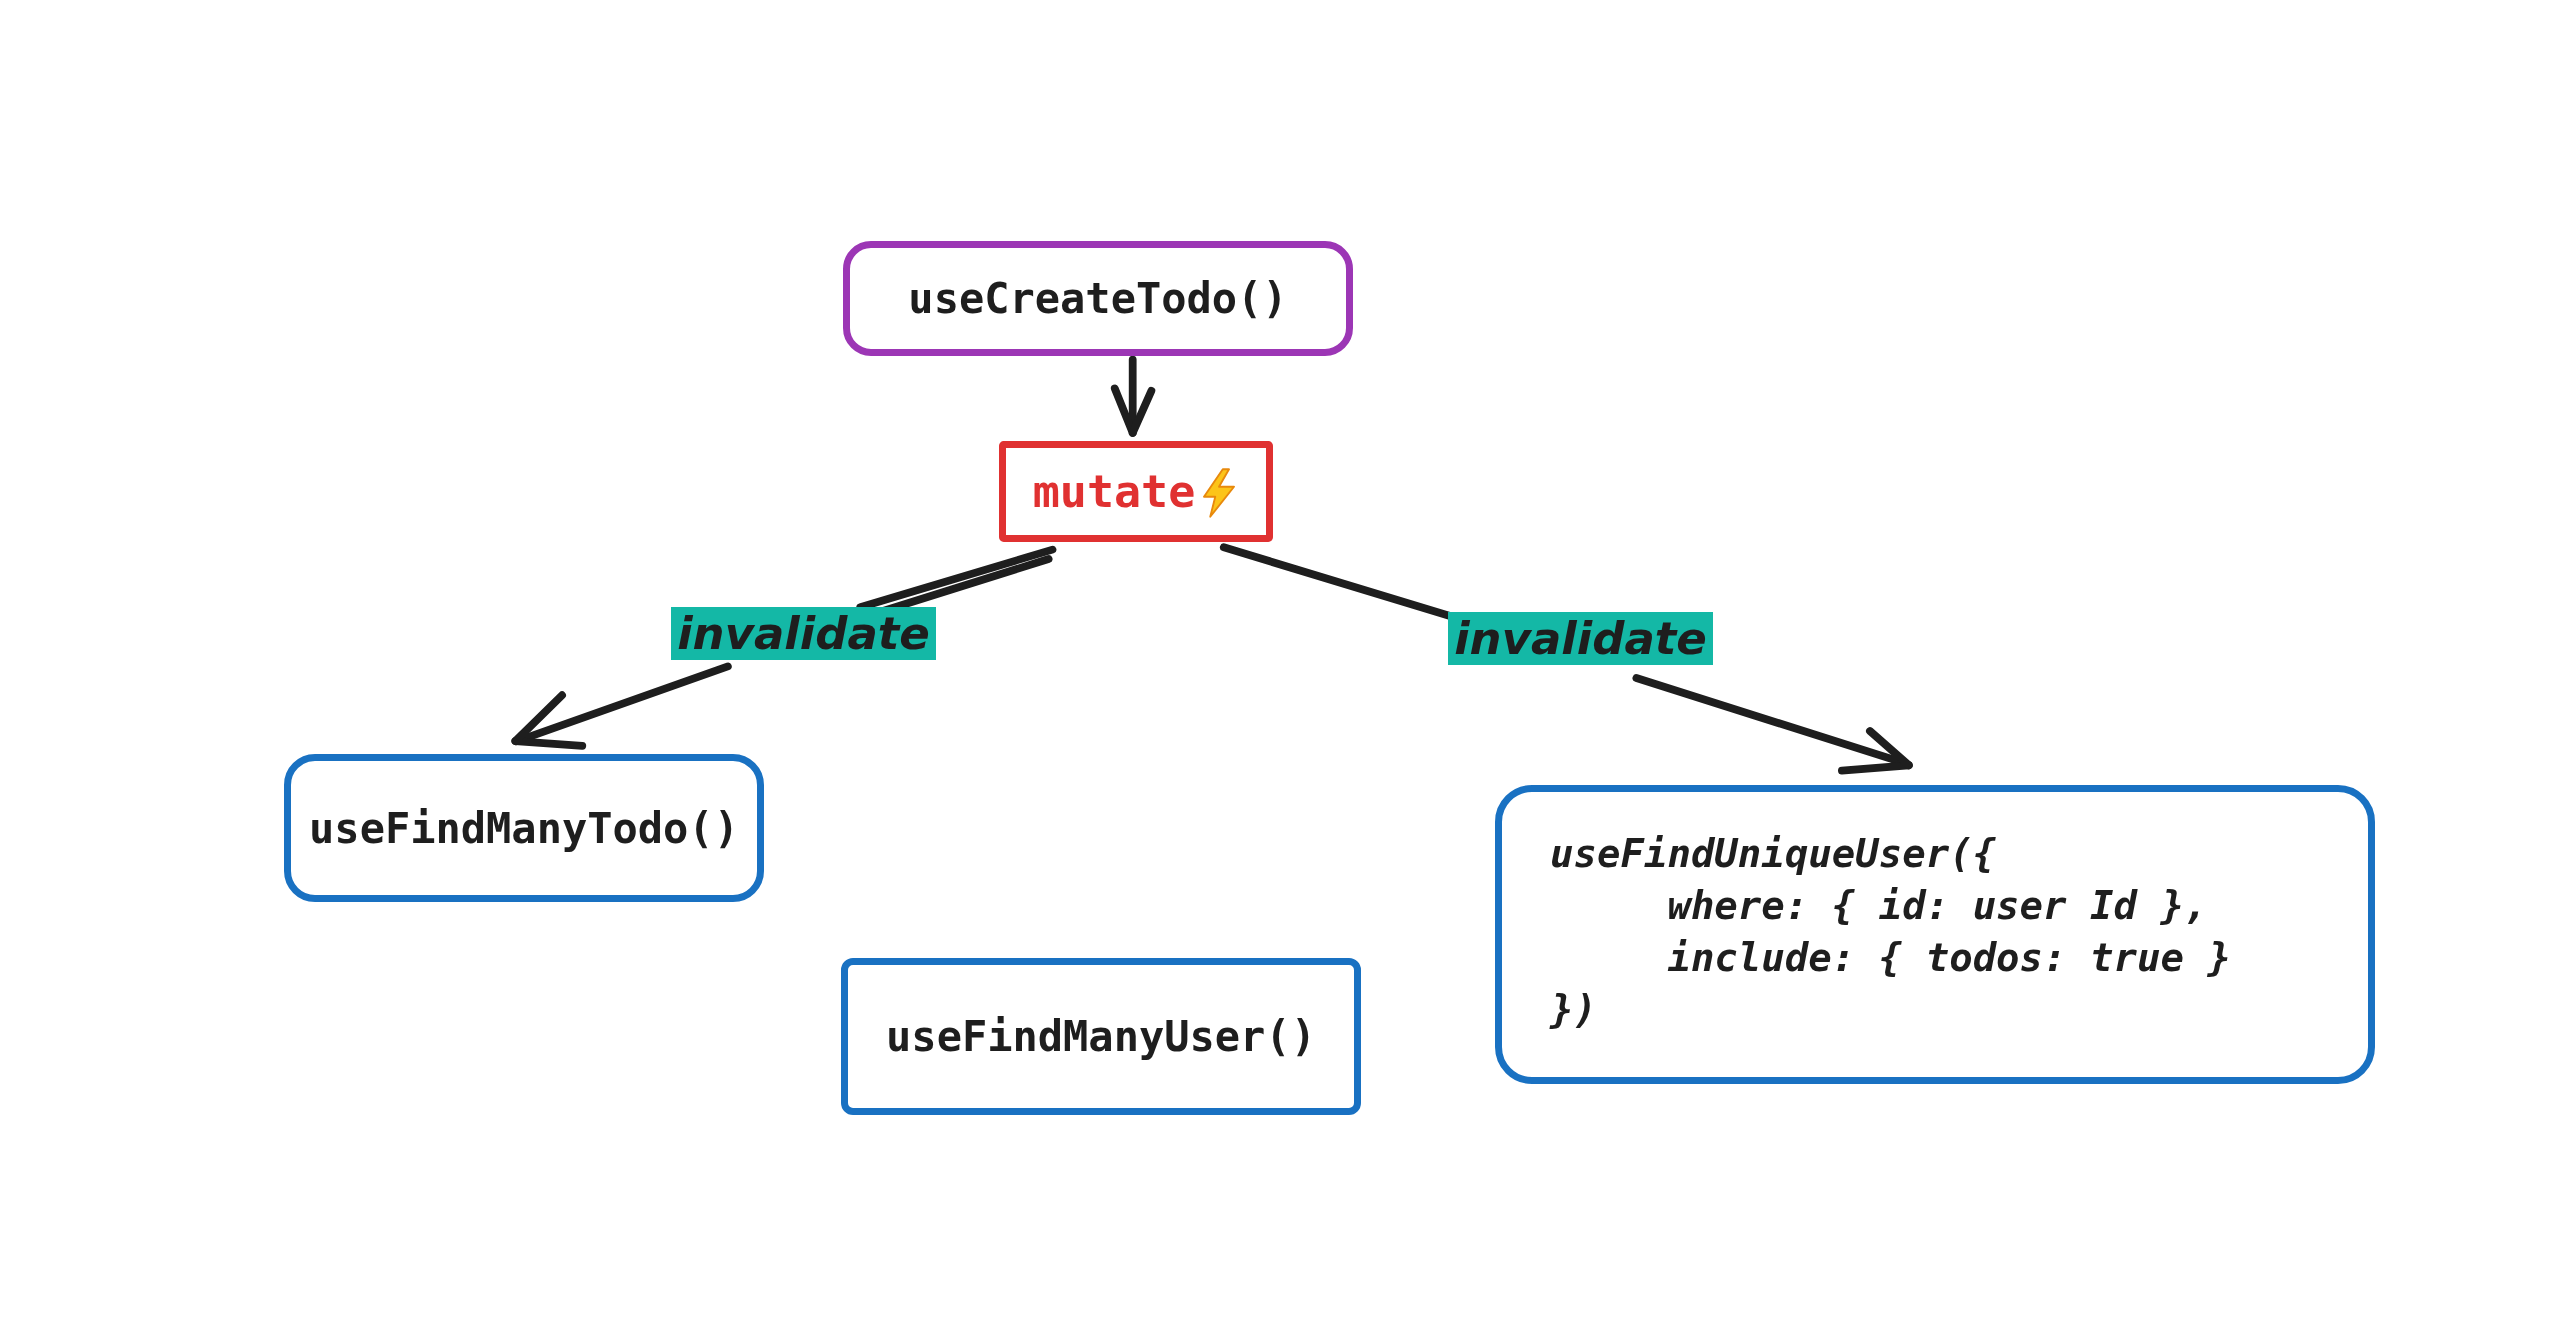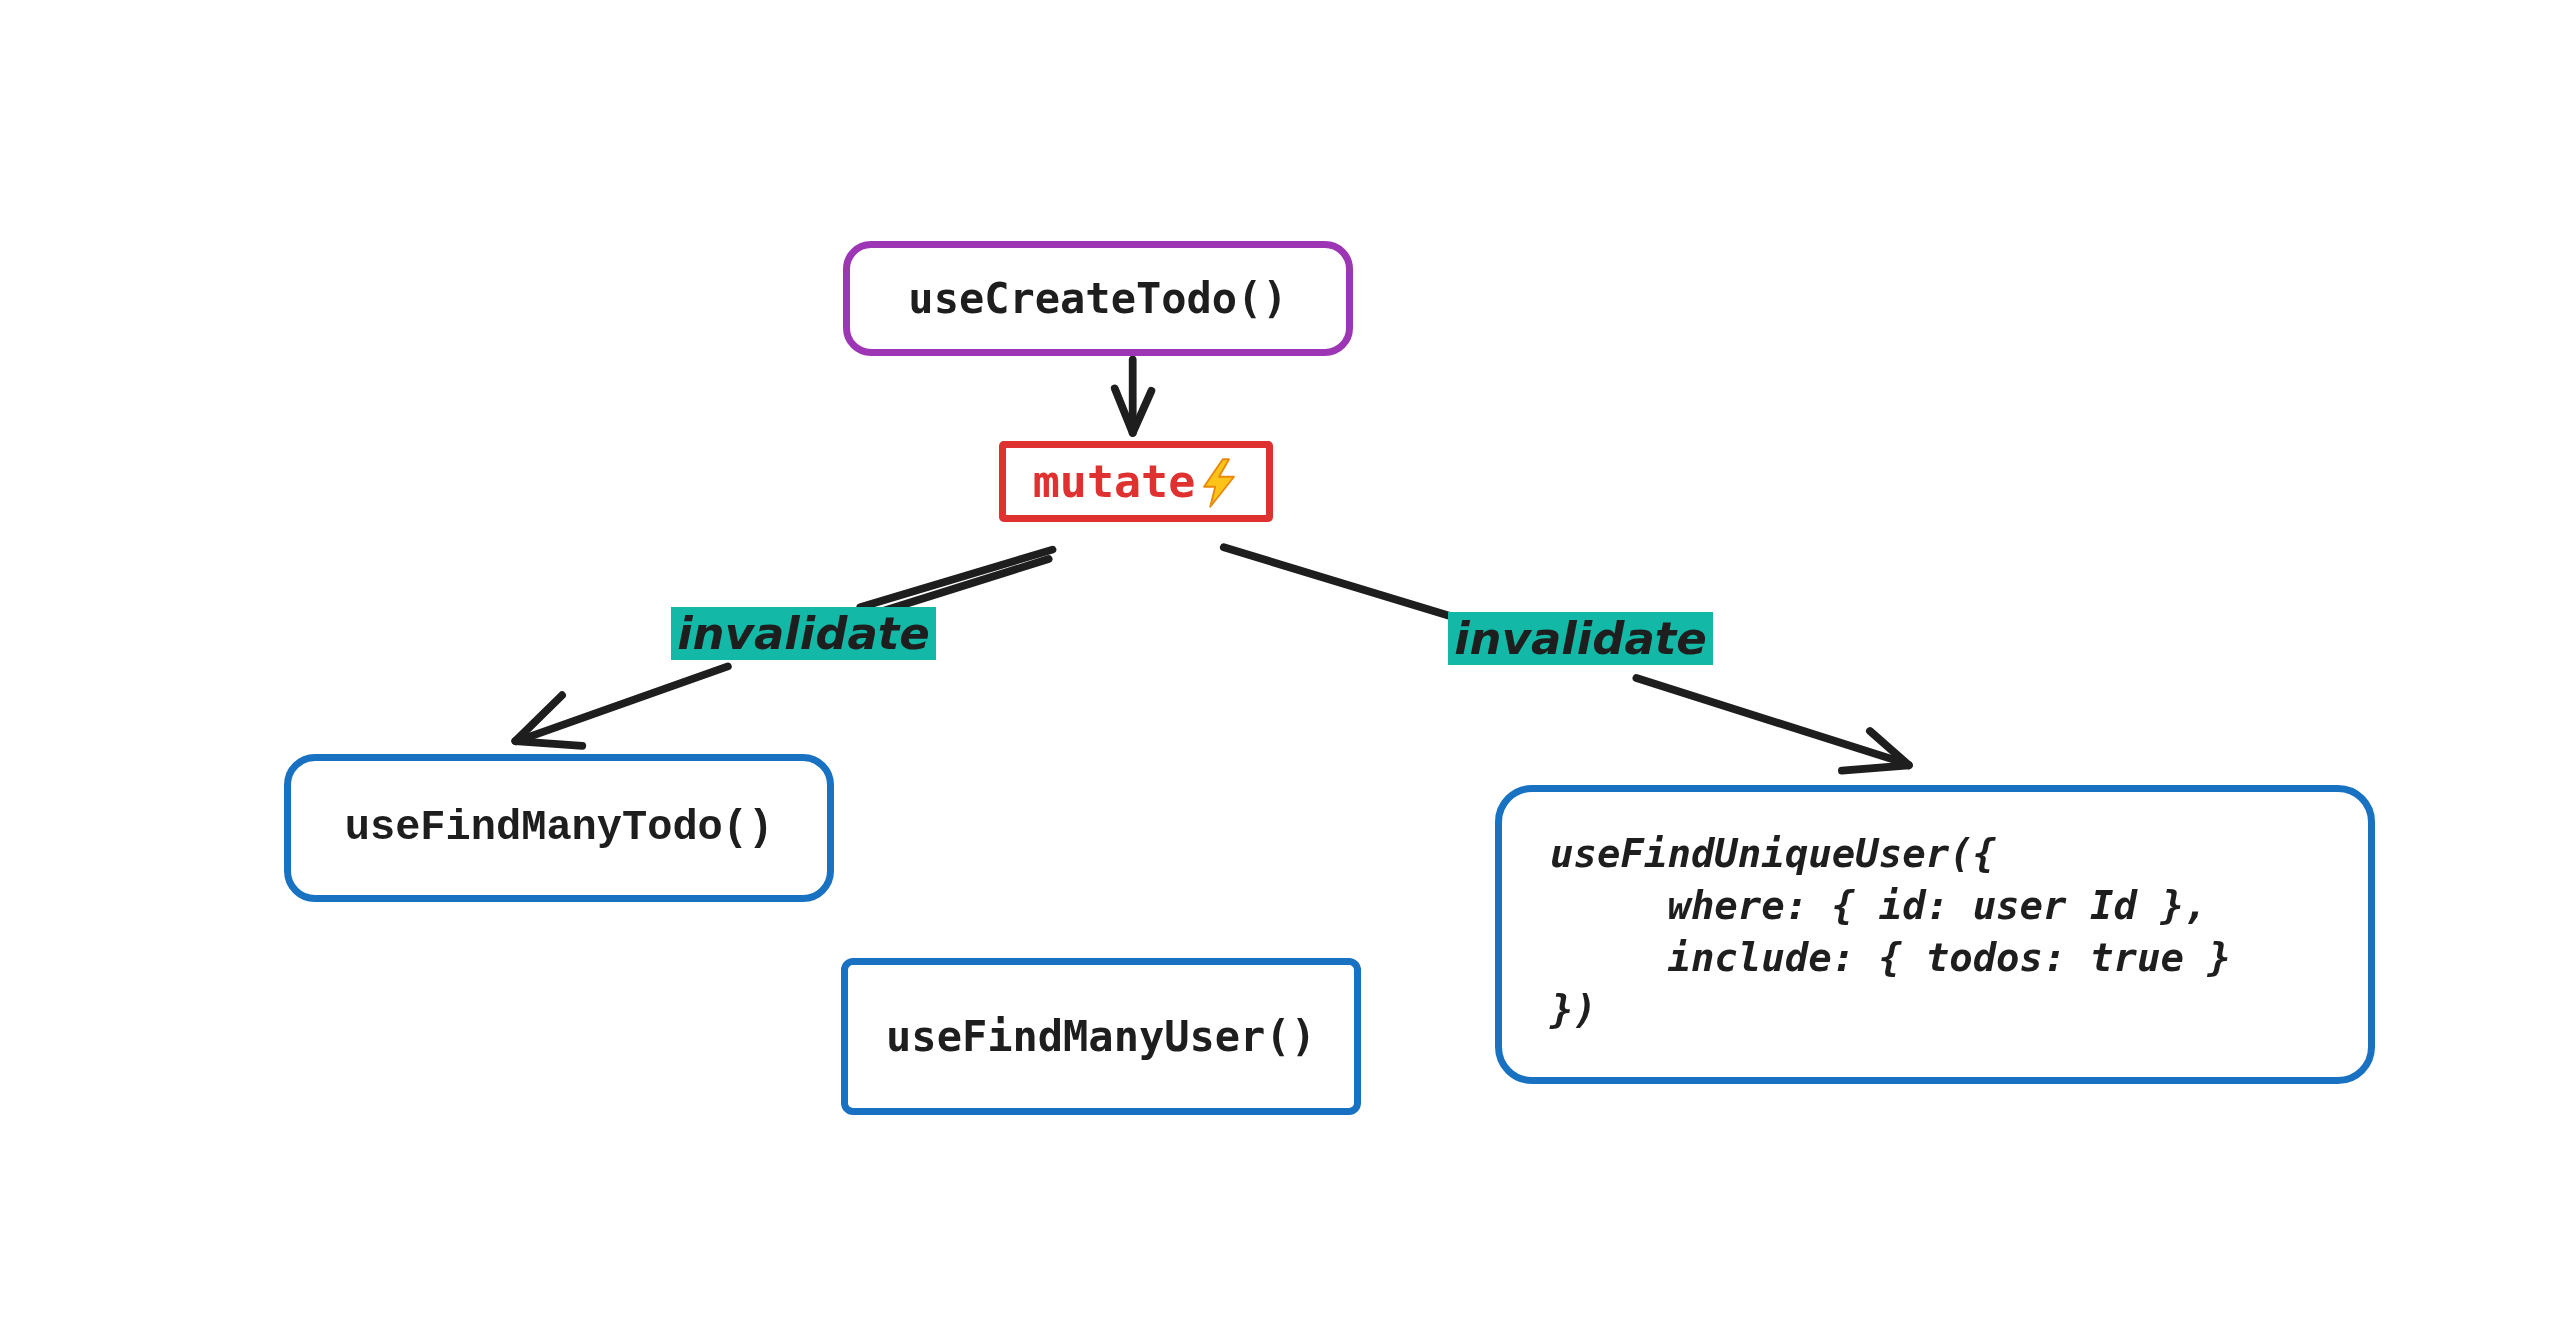--- a/index.html
+++ b/index.html
@@ -42,34 +42,33 @@
   }
   #node-create-todo {
     left: 843px; top: 241px;
     width: 510px; height: 115px;
     border: 7px solid var(--purple, #9c36b5);
     border-radius: 28px;
     font-size: 42px;
   }
   #node-mutate {
     left: 999px; top: 441px;
-    width: 274px; height: 81px;
+    width: 274px; height: 101px;
     border: 7px solid var(--red, #e03131);
     border-radius: 4.7px;
     font-size: 45px;
     color: var(--red, #e03131);
     gap: 4px;
   }
   #node-find-many-todo {
     left: 284px; top: 754px;
-    width: 550px; height: 148px;
+    width: 480px; height: 148px;
     border: 7px solid var(--blue, #1971c2);
     border-radius: 31px;
     font-size: 42px;
-    font-family: Liberation Mono, monospace;
   }
   #node-find-many-user {
     left: 841px; top: 958px;
     width: 520px; height: 157px;
     border: 7px solid var(--blue, #1971c2);
     border-radius: 12px;
     font-size: 42px;
   }
   #node-find-unique-user {
     left: 1495px; top: 785px;

